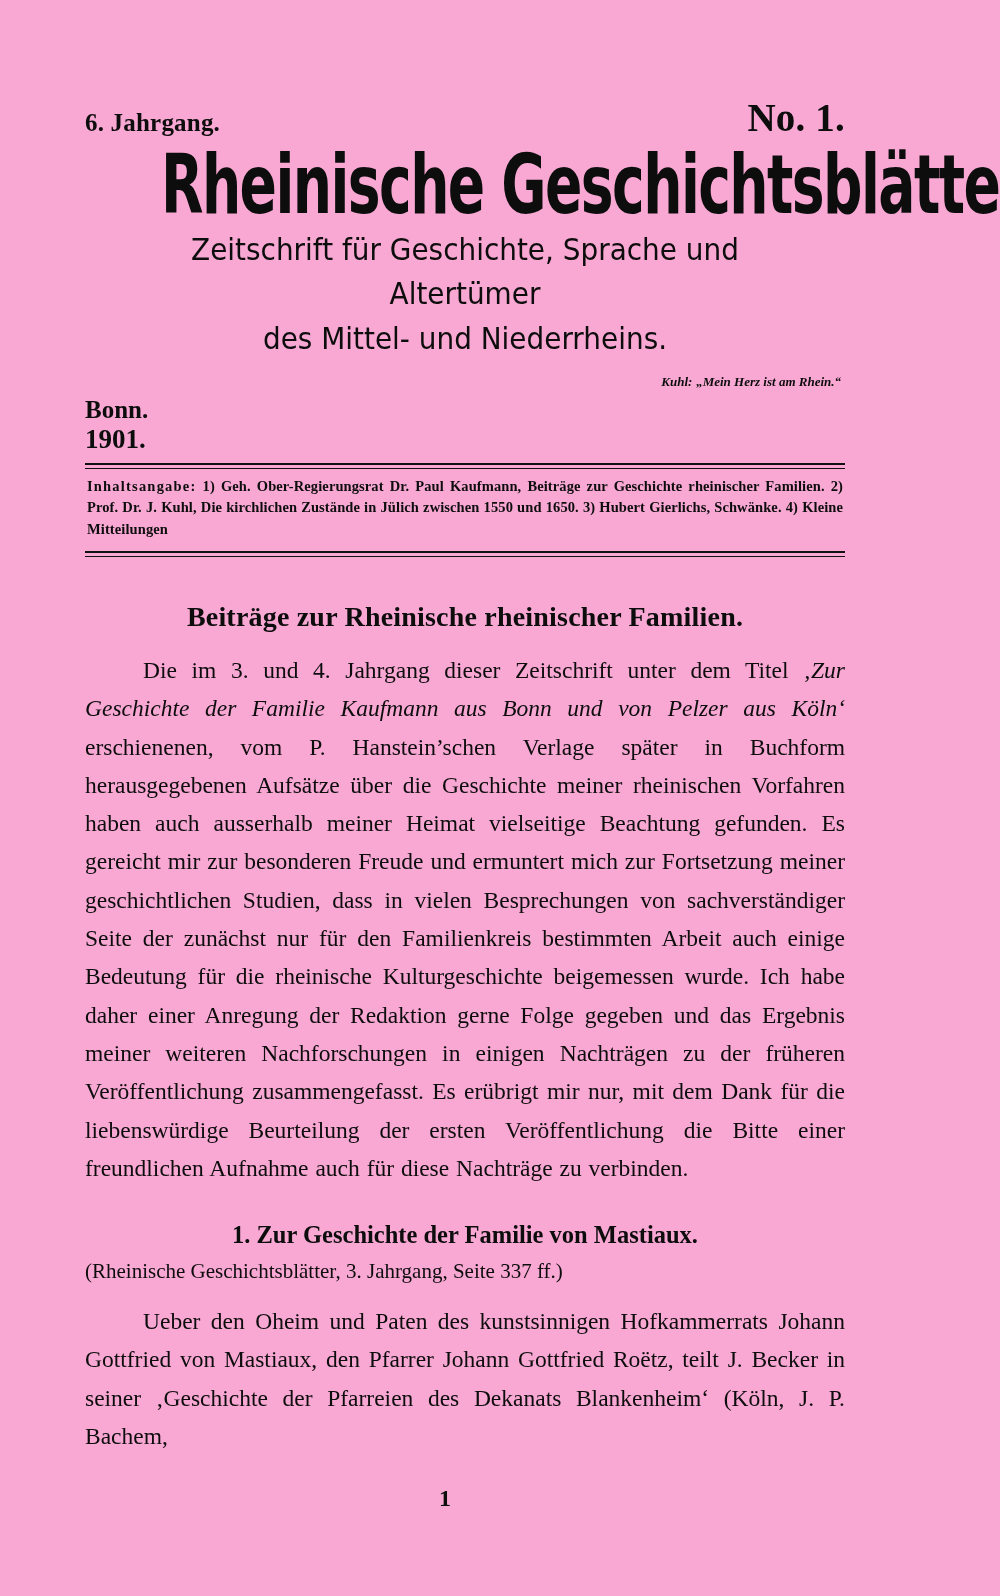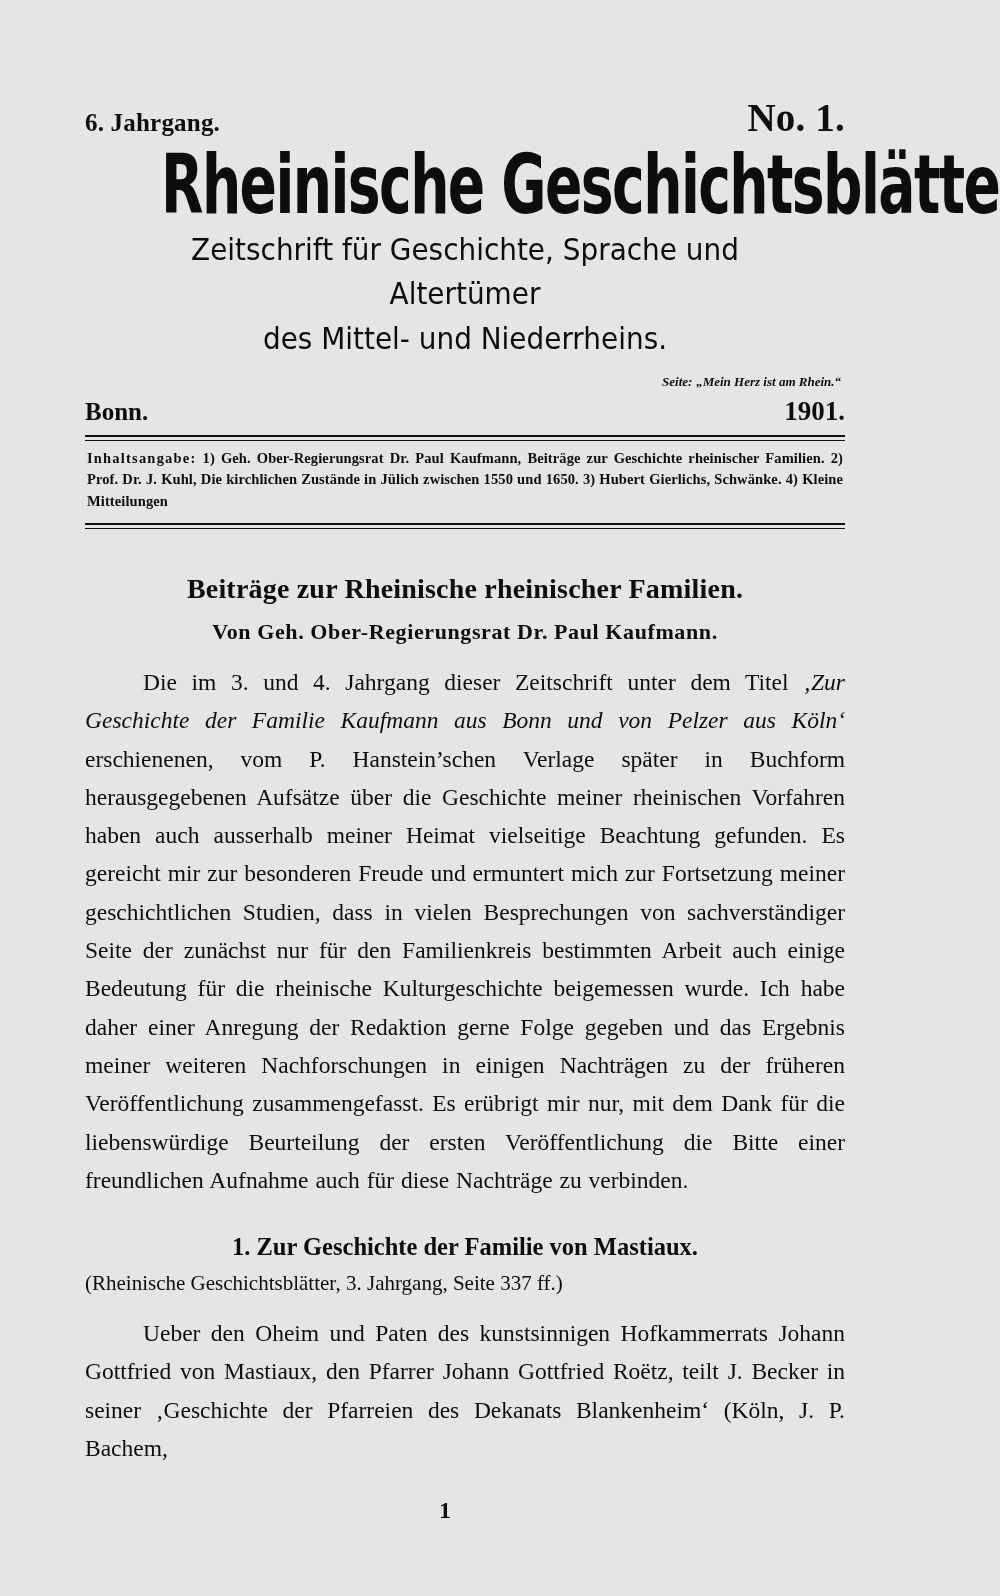--- a/index.html
+++ b/index.html
@@ -11,21 +11,21 @@
     width: 1000px;
     height: 1596px;
     position: relative;
     font-family: "Liberation Serif", serif;
     color: #0d0d0d;
     overflow: hidden;
   }
   .page {
     position: absolute;
     inset: 0;
-    background: #e5e5e5;
+    background: #f9a8d4;
   }
   .content {
     position: absolute;
     left: 85px;
     top: 95px;
     width: 760px;
   }
 
   
   .issue-line {
@@ -76,20 +76,21 @@
   .motto .small-it {
     font-style: italic;
     font-size: 13px;
   }
   .price-line {
     display: flex;
     justify-content: space-between;
     align-items: baseline;
     margin-top: 6px;
     font-family: "Liberation Serif", serif;
+    flex-direction: column;
   }
   .city {
     font-size: 25px;
     font-weight: bold;
   }
   .price {
     font-size: 23px;
     font-weight: bold;
     letter-spacing: -0.1px;
   }
@@ -178,39 +179,38 @@
       <div class="vol">6. Jahrgang.</div>
       <div class="num">No. 1.</div>
     </div>
 
     <div class="title-main">Rheinische Geschichtsblätter.</div>
 
     <div class="subtitle">Zeitschrift für Geschichte, Sprache und Altertümer</div>
     <div class="subtitle" style="margin-top:2px;">des Mittel- und Niederrheins.</div>
 
     <div class="motto">
-      <span class="small-it">Seite:</span>
+      <span class="small-it">Kuhl:</span>
       <span class="small-it">„Mein Herz ist am Rhein.“</span>
     </div>
 
     <div class="price-line">
       <div class="city">Bonn.</div>
       <div class="year">1901.</div>
     </div>
 
     <div class="rule-double"></div>
 
     <div class="toc">
       <span class="lead">Inhaltsangabe:</span><span> 1) Geh. Ober-Regierungsrat Dr. Paul Kaufmann, Beiträge zur Geschichte rheinischer Familien. 2) Prof. Dr. J. Kuhl, Die kirchlichen Zustände in Jülich zwischen 1550 und 1650. 3) Hubert Gierlichs, Schwänke. 4) Kleine Mitteilungen</span>
     </div>
 
     <div class="rule-double bottom"></div>
 
     <div class="art-title">Beiträge zur Rheinische rheinischer Familien.</div>
-    <div class="art-author">Von Geh. Ober-Regierungsrat Dr. Paul Kaufmann.</div>
 
     <p class="body"><span>Die im 3. und 4. Jahrgang dieser Zeitschrift unter dem Titel </span><span class="it">‚Zur Geschichte der Familie Kaufmann aus Bonn und von Pelzer aus Köln‘</span><span> erschienenen, vom P. Hanstein’schen Verlage später in Buchform herausgegebenen Aufsätze über die Geschichte meiner rheinischen Vorfahren haben auch ausserhalb meiner Heimat vielseitige Beachtung gefunden. Es gereicht mir zur besonderen Freude und ermuntert mich zur Fortsetzung meiner geschichtlichen Studien, dass in vielen Besprechungen von sachverständiger Seite der zunächst nur für den Familienkreis bestimmten Arbeit auch einige Bedeutung für die rheinische Kulturgeschichte beigemessen wurde. Ich habe daher einer Anregung der Redaktion gerne Folge gegeben und das Ergebnis meiner weiteren Nachforschungen in einigen Nachträgen zu der früheren Veröffentlichung zusammengefasst. Es erübrigt mir nur, mit dem Dank für die liebenswürdige Beurteilung der ersten Veröffentlichung die Bitte einer freundlichen Aufnahme auch für diese Nachträge zu verbinden.</span></p>
 
     <div class="sec-title">1. Zur Geschichte der Familie von Mastiaux.</div>
     <div class="sec-sub">(Rheinische Geschichtsblätter, 3. Jahrgang, Seite 337 ff.)</div>
 
     <p class="body">Ueber den Oheim und Paten des kunstsinnigen Hofkammerrats Johann Gottfried von Mastiaux, den Pfarrer Johann Gottfried Roëtz, teilt J. Becker in seiner ‚Geschichte der Pfarreien des Dekanats Blankenheim‘ (Köln, J. P. Bachem,</p>
 
     <div class="folio">1</div>
   </div>

